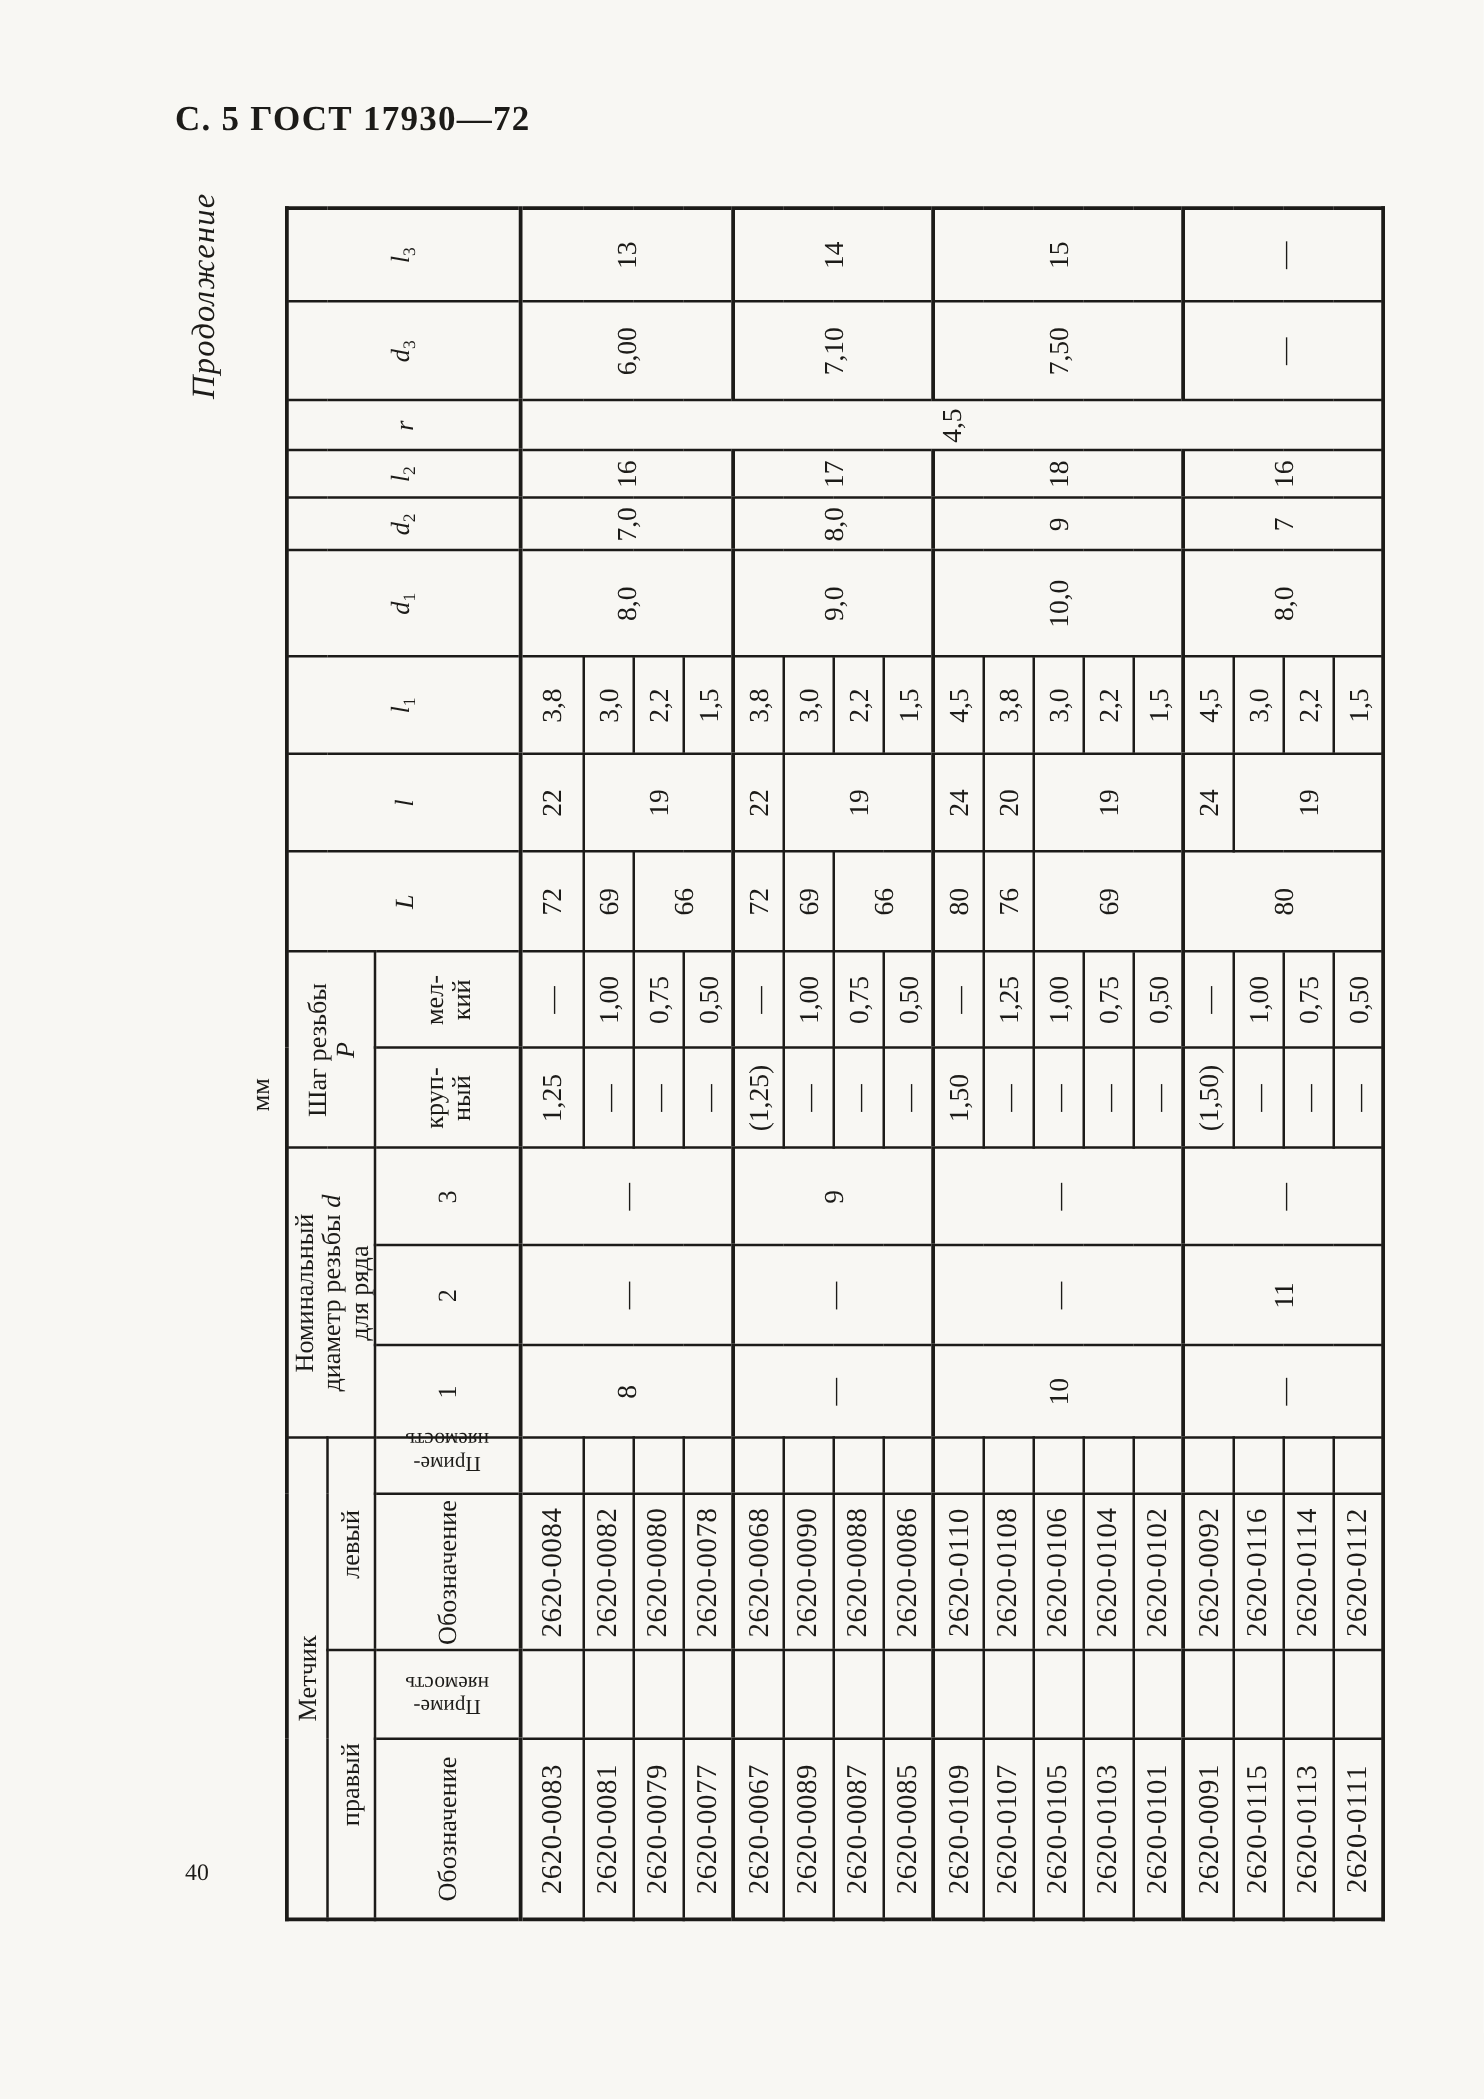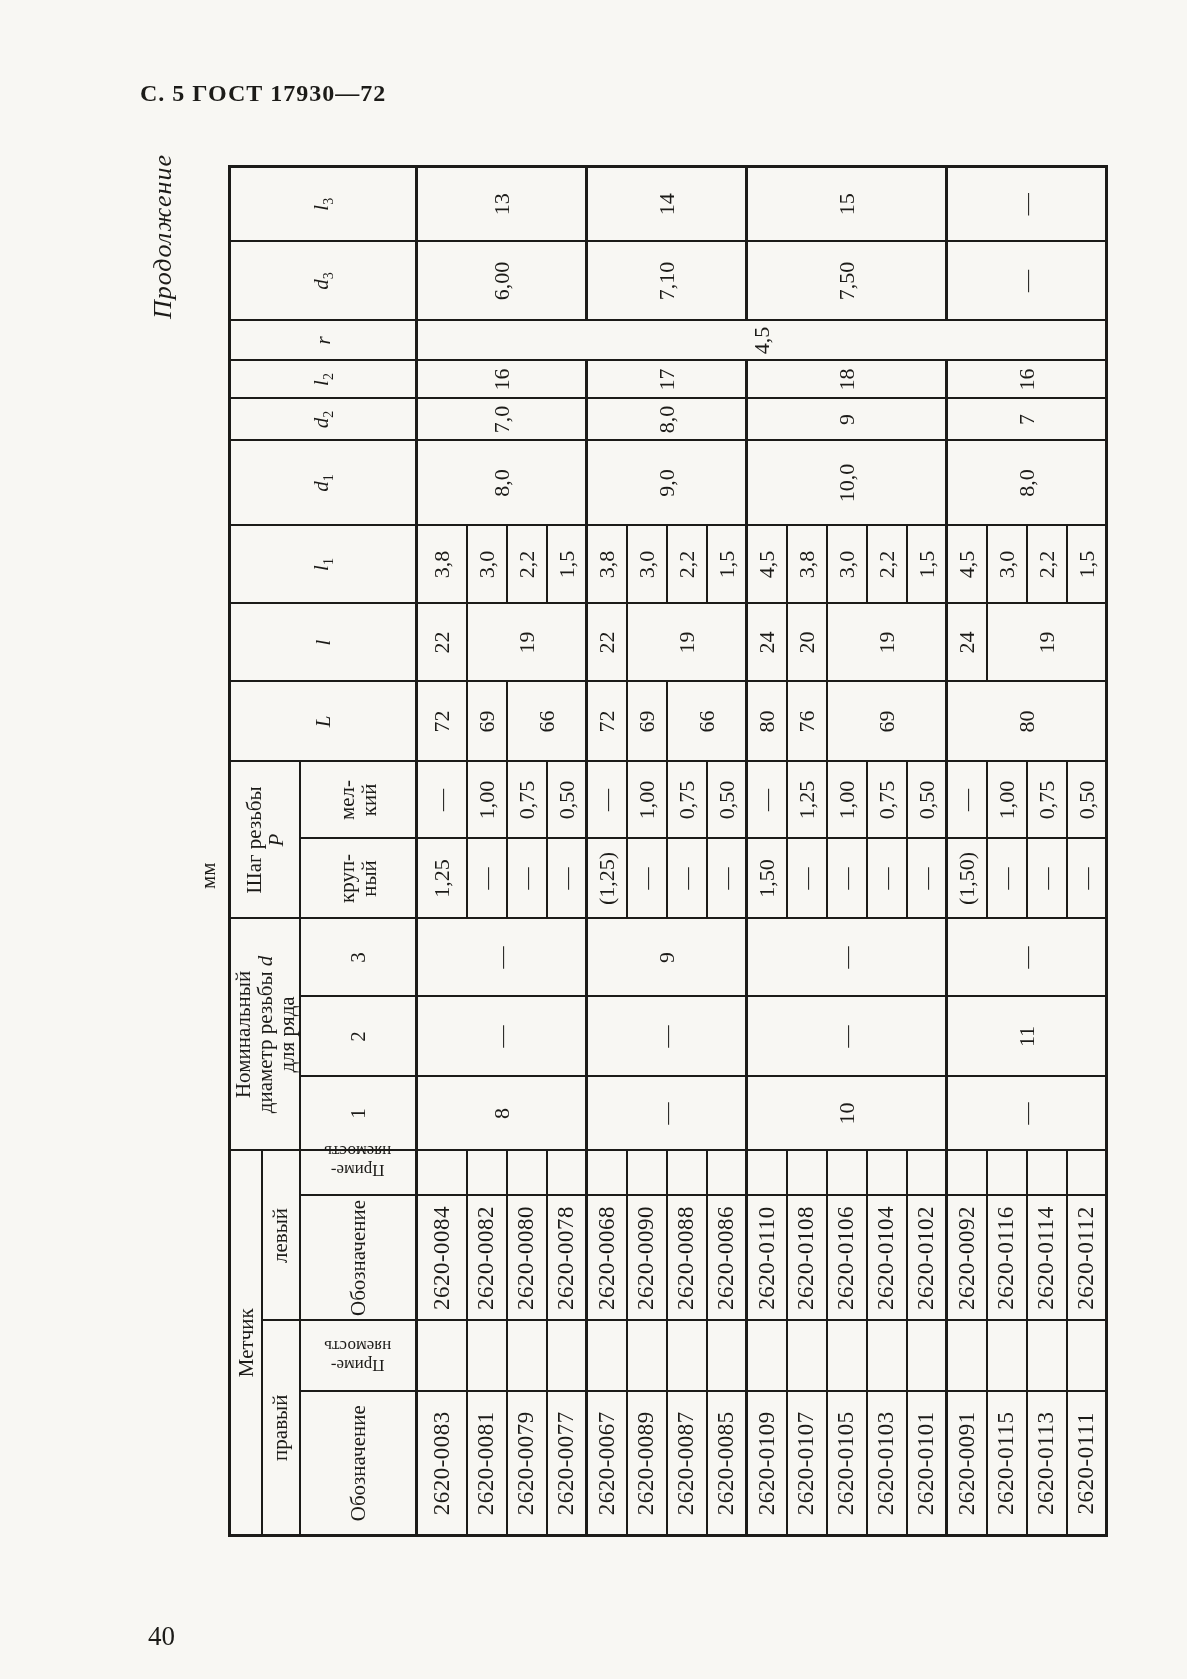--- a/index.html
+++ b/index.html
@@ -1,22 +1,22 @@
 <!DOCTYPE html>
 <html><head>
 <meta charset="utf-8">
 <style>
   html,body{margin:0;padding:0;}
   .page{
     position:relative; width:1187px; height:1679px; overflow:hidden;
     background:#f8f7f3; color:#1c1b18;
     font-family:"Liberation Serif","DejaVu Serif",serif;
   }
-  .page-header{position:absolute;left:140px;top:80px;font-size:24px;font-weight:bold;letter-spacing:1px;}
-  .page-number{position:absolute;left:148px;top:1621px;font-size:27px;}
+  .page-header{position:absolute;left:140px;top:80px;font-size:28px;font-weight:bold;letter-spacing:1px;}
+  .page-number{position:absolute;left:148px;top:1488px;font-size:19px;}
   .rot-wrap{
     position:absolute;left:228px;top:168px;width:1369px;height:877px;
     transform-origin:0 0; transform:rotate(-90deg) translateX(-1369px);
   }
   .continuation{position:absolute;top:-80px;right:-14px;font-style:italic;font-size:26px;letter-spacing:1px;}
   .units{position:absolute;top:-32px;left:648px;font-size:21px;}
   table.gost{
     border-collapse:collapse; table-layout:fixed;
     width:1369px; border:3px solid #1c1b18; background:transparent;
   }

